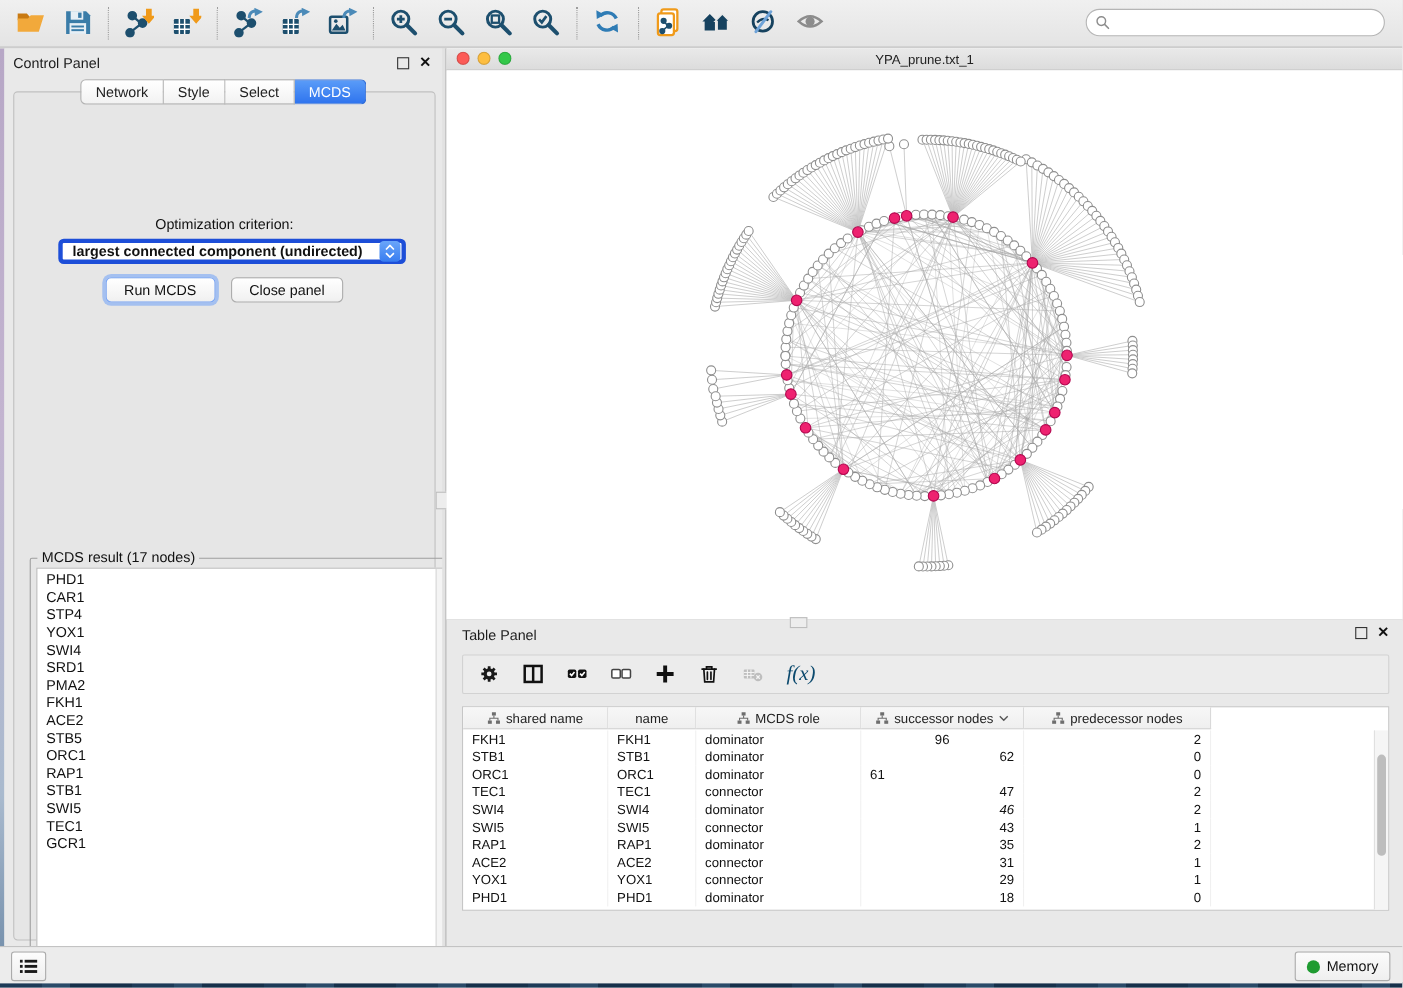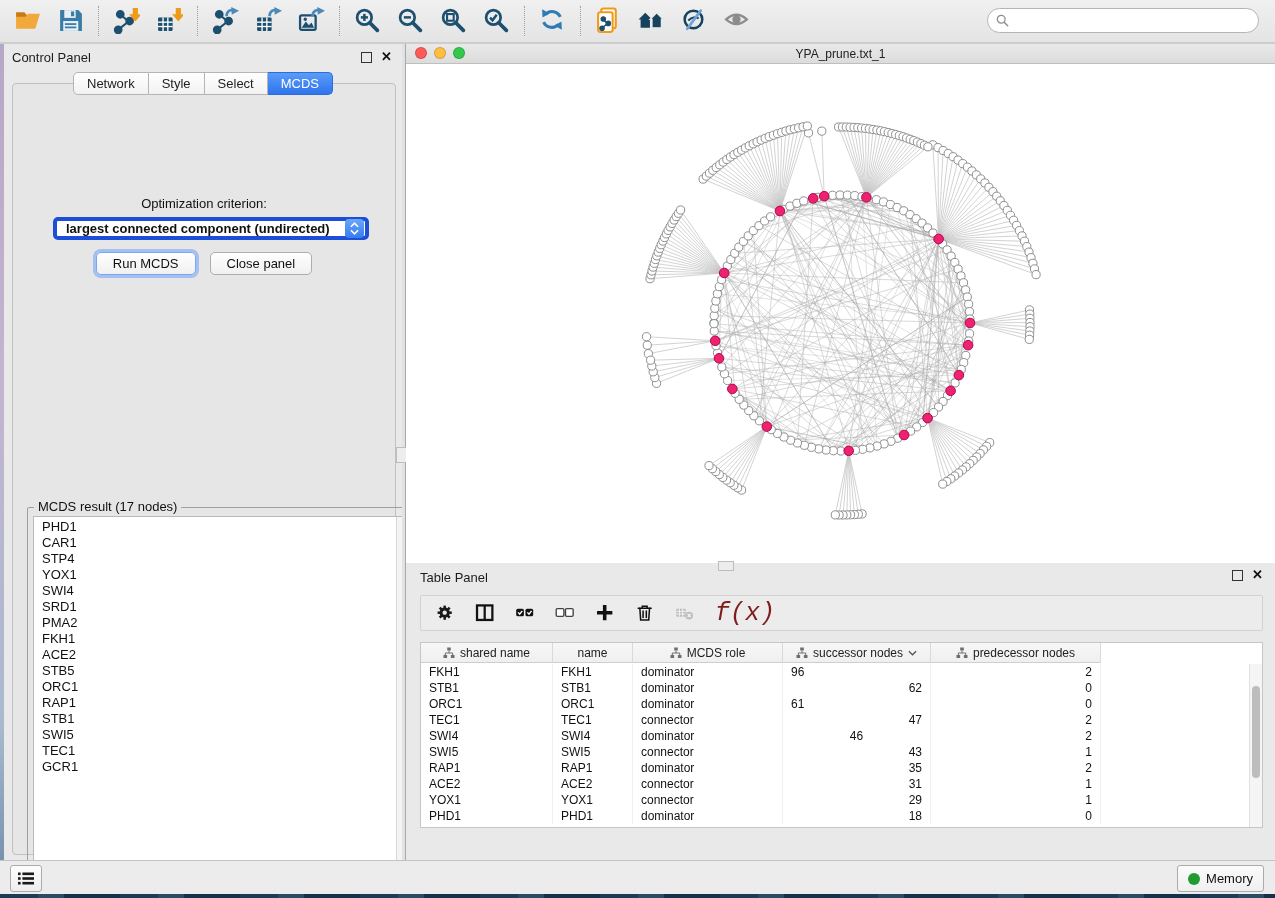--- a/index.html
+++ b/index.html
@@ -85,21 +85,21 @@
   .net-title{position:absolute;width:100%;text-align:center;top:3px;font-size:12px;color:#222;}
   .net-canvas{position:absolute;left:0;top:20px;width:869px;height:499px;background:#fff;cursor:default;}
   
   .tablepanel{position:absolute;left:406px;top:563px;width:869px;height:297px;background:#e9e9e9;}
   .tablepanel .wctrl{right:12px;top:6px;}
   .tp-toolbar{position:absolute;left:14px;top:32px;width:843px;height:36px;background:#ececec;
     border:1px solid #d2d2d2;border-radius:2px;display:flex;align-items:center;gap:19px;padding-left:14px;box-sizing:border-box;}
   .tp-btn{display:inline-flex;cursor:pointer;align-items:center;}
   .tp-btn svg{width:21px;height:21px;}
   .tp-btn.disabled{cursor:default;}
-  .fx{font-family:Liberation Mono, monospace;font-style:italic;font-size:25px;color:#7f1d1d;}
+  .fx{font-family:Liberation Serif, serif;font-style:italic;font-size:19px;color:#0c4a6e;}
   .tablewrap{position:absolute;left:14px;top:79px;width:843px;height:186px;background:#fff;
     border:1px solid #c6c6c6;box-sizing:border-box;overflow:hidden;}
   .thead{position:absolute;left:0;top:0;height:20px;display:flex;}
   .th{background:linear-gradient(#f7f7f7,#efefef);border-right:1px solid #d9d9d9;border-bottom:1px solid #cfcfcf;
     box-sizing:border-box;display:flex;align-items:center;justify-content:center;gap:5px;
     font-size:12px;color:#222;cursor:pointer;height:20px;}
   .th svg.treeicon{width:12px;height:12px;}
   .th svg.sort{width:9px;height:6px;}
   .tbody{position:absolute;left:0;top:21px;right:12px;bottom:0;}
   .tr{display:flex;height:16px;align-items:center;cursor:default;}
@@ -1162,21 +1162,21 @@
             <path d="M6 3.5V6M2.3 8V6h7.4v2" stroke="#6e6e6e" fill="none" stroke-width="1"></path>
           </svg>
           <span>predecessor nodes</span>
         </div>
       </div>
     <div class="tbody">
         <div class="tr">
           <span class="td" style="width: 132px; text-align: left;">FKH1</span>
           <span class="td" style="width: 80px; text-align: left;">FKH1</span>
           <span class="td" style="width: 150px; text-align: left;">dominator</span>
-          <span class="td" style="width: 148px; text-align: left;">96</span>
+          <span class="td" style="width: 148px; text-align: center;">96</span>
           <span class="td" style="width: 170px; text-align: right;">2</span>
         </div>
         <div class="tr">
           <span class="td" style="width: 132px; text-align: left;">STB1</span>
           <span class="td" style="width: 80px; text-align: left;">STB1</span>
           <span class="td" style="width: 150px; text-align: left;">dominator</span>
           <span class="td" style="width: 148px; text-align: right;">62</span>
           <span class="td" style="width: 170px; text-align: right;">0</span>
         </div>
         <div class="tr">
@@ -1190,21 +1190,21 @@
           <span class="td" style="width: 132px; text-align: left;">TEC1</span>
           <span class="td" style="width: 80px; text-align: left;">TEC1</span>
           <span class="td" style="width: 150px; text-align: left;">connector</span>
           <span class="td" style="width: 148px; text-align: right;">47</span>
           <span class="td" style="width: 170px; text-align: right;">2</span>
         </div>
         <div class="tr">
           <span class="td" style="width: 132px; text-align: left;">SWI4</span>
           <span class="td" style="width: 80px; text-align: left;">SWI4</span>
           <span class="td" style="width: 150px; text-align: left;">dominator</span>
-          <span class="td" style="width: 148px; text-align: center;">46</span>
+          <span class="td" style="width: 148px; text-align: right; font-style: italic;">46</span>
           <span class="td" style="width: 170px; text-align: right;">2</span>
         </div>
         <div class="tr">
           <span class="td" style="width: 132px; text-align: left;">SWI5</span>
           <span class="td" style="width: 80px; text-align: left;">SWI5</span>
           <span class="td" style="width: 150px; text-align: left;">connector</span>
           <span class="td" style="width: 148px; text-align: right;">43</span>
           <span class="td" style="width: 170px; text-align: right;">1</span>
         </div>
         <div class="tr">

